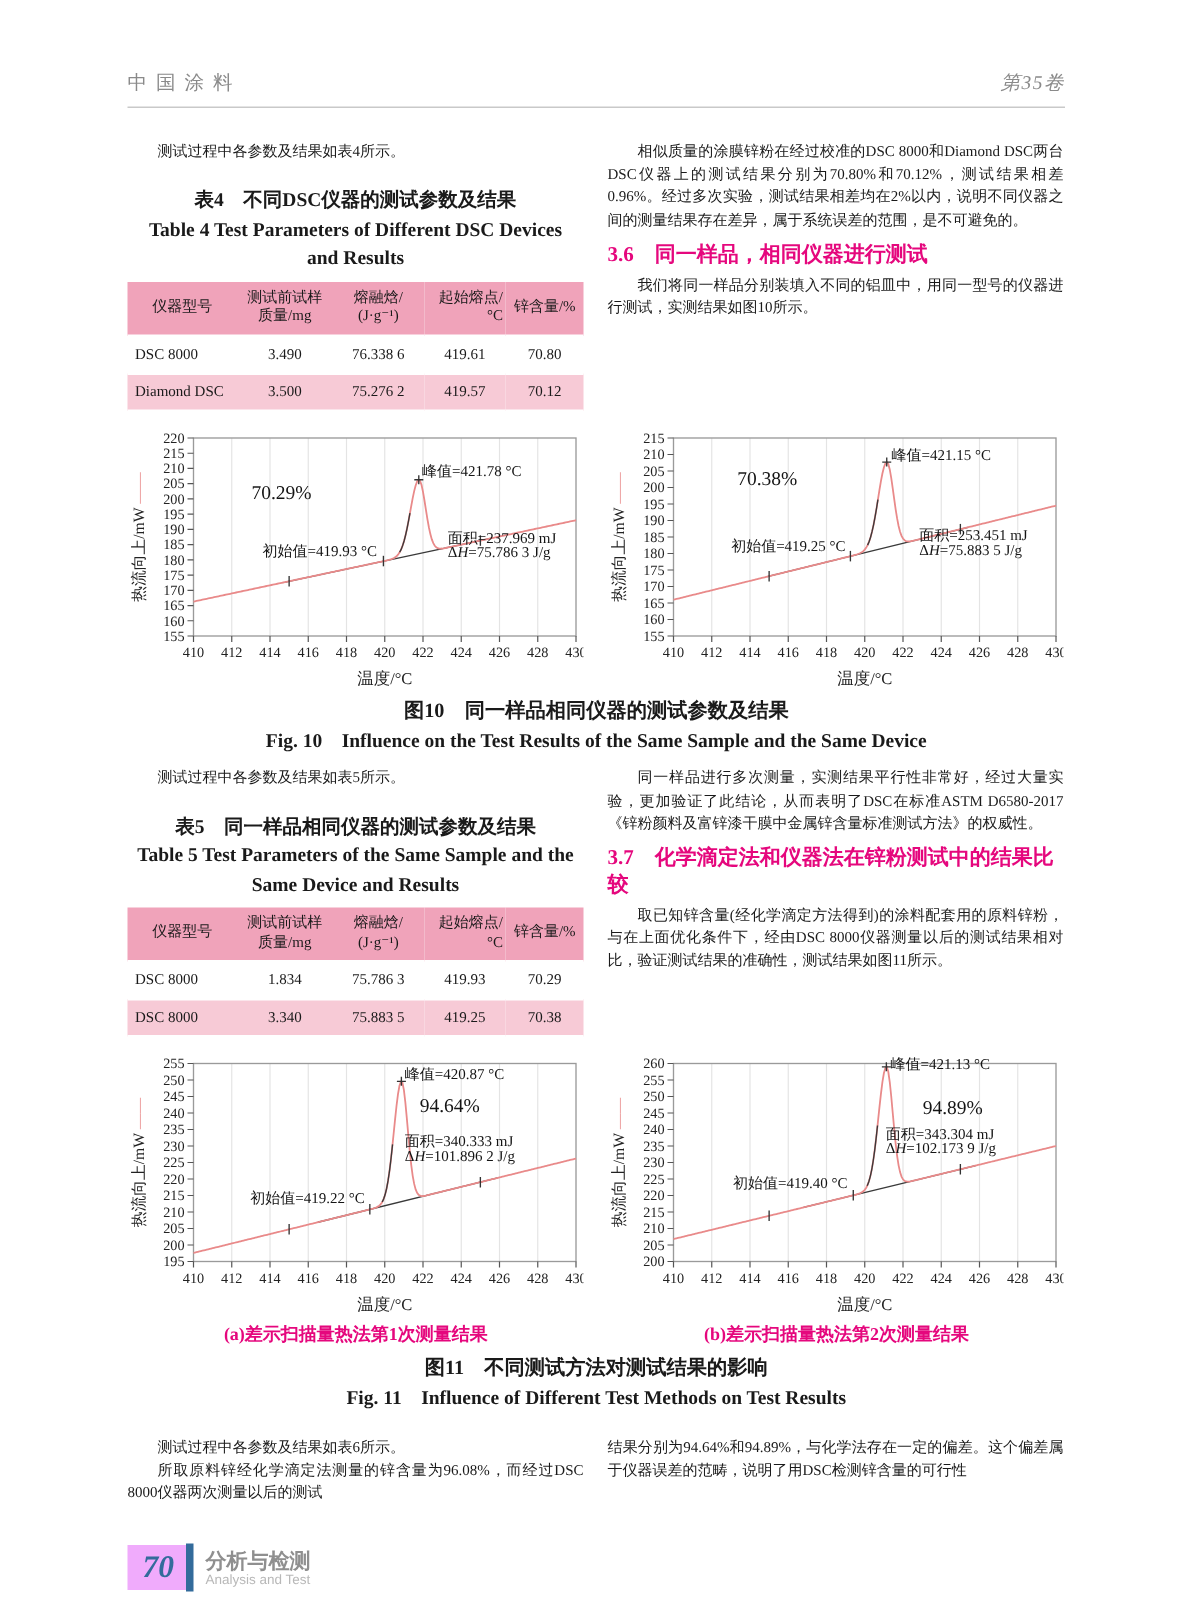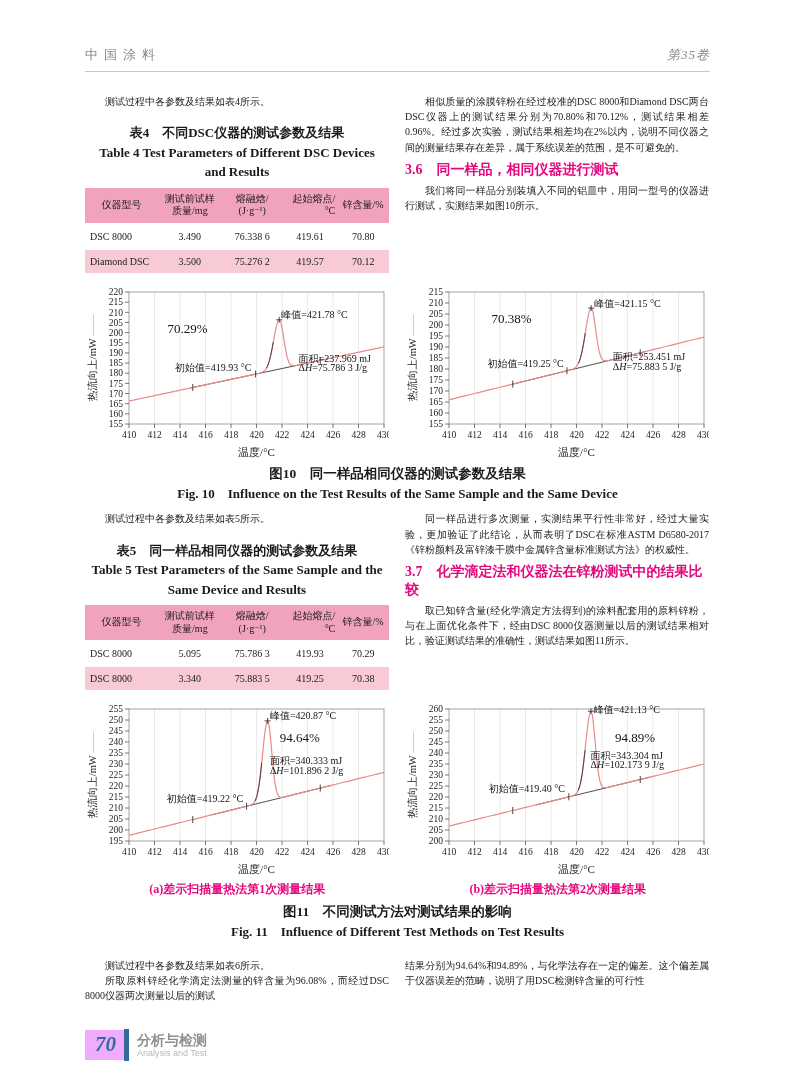--- a/index.html
+++ b/index.html
@@ -271,21 +271,21 @@
               <th>仪器型号</th>
               <th>测试前试样质量/mg</th>
               <th>熔融焓/ (J·g⁻¹)</th>
               <th>起始熔点/ °C</th>
               <th>锌含量/%</th>
             </tr>
           </thead>
           <tbody>
             <tr>
               <td class="first">DSC 8000</td>
-              <td>5.095</td>
+              <td>1.834</td>
               <td>75.786 3</td>
               <td>419.93</td>
               <td>70.29</td>
             </tr>
             <tr>
               <td class="first">DSC 8000</td>
               <td>3.340</td>
               <td>75.883 5</td>
               <td>419.25</td>
               <td>70.38</td>

